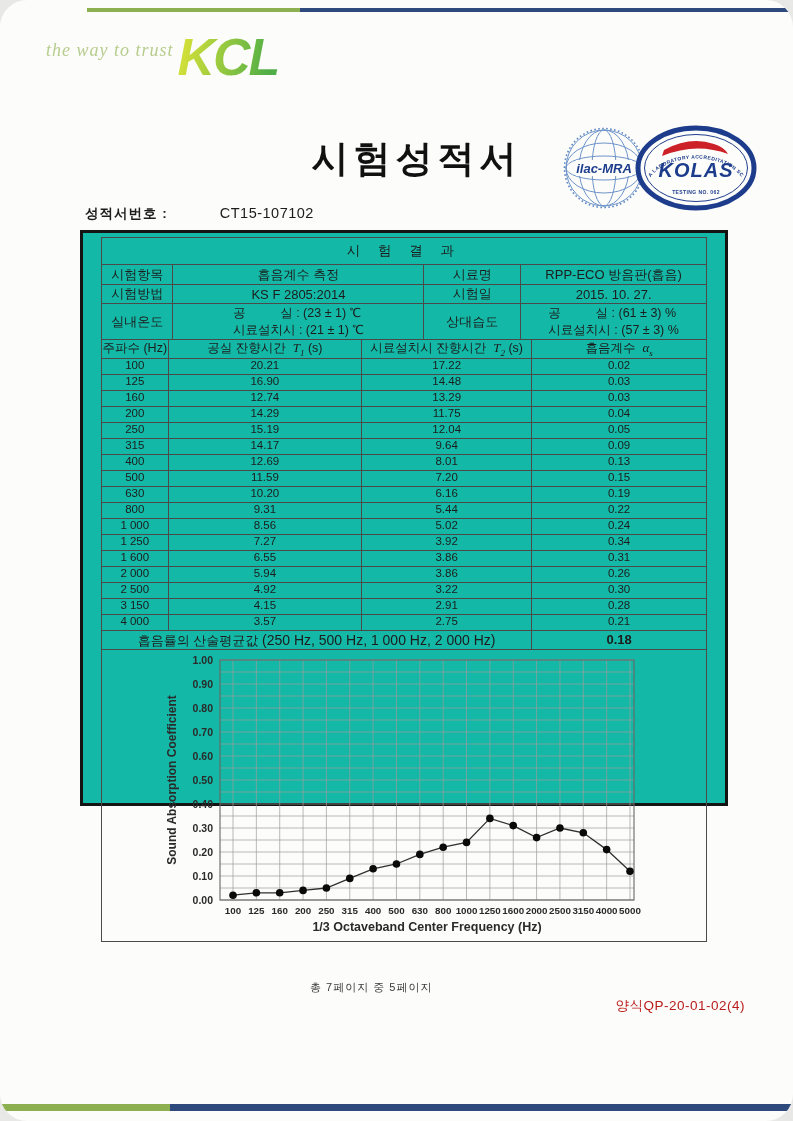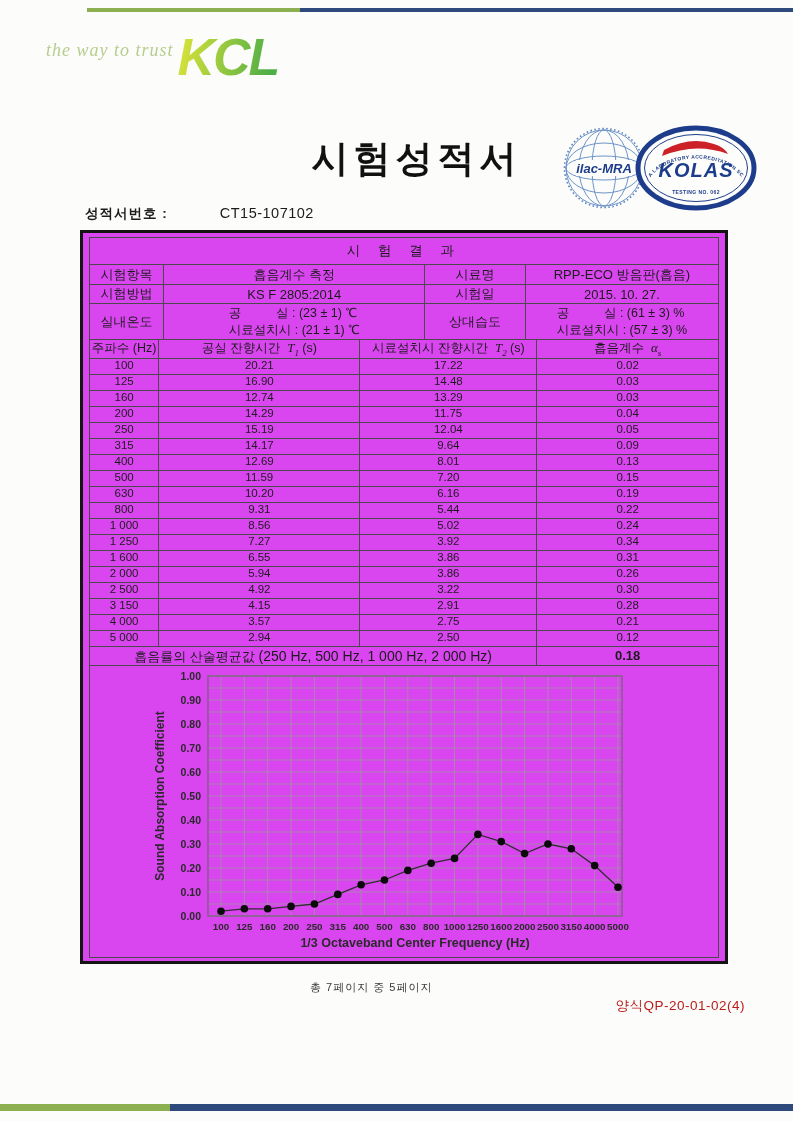--- a/index.html
+++ b/index.html
@@ -1,20 +1,20 @@
 <!DOCTYPE html>
 <html style="--accent_green: #8cb04f; --accent_navy: #2e4a7d; --logo_light_green: #b7cd8e; --logo_gradient_start: #cede3a; --logo_gradient_end: #4fae47; --badge_navy: #1d3d8c; --badge_red: #cc2127;"><head>
 <meta charset="utf-8">
 <style>
   * { margin:0; padding:0; box-sizing:border-box; }
   html,body { background:#e8e8e6; }
   body { font-family:"Liberation Sans", sans-serif; }
   .page {
     position:relative; width:793px; height:1121px; margin:0 auto;
-    background:#fcfcfa; overflow:hidden; color:#1c1c1c;
+    background:#fcfcfa; overflow:hidden; color:#1c1c1c;border-radius:27px;
   }
   
   .top-bar { position:absolute; top:8px; left:87px; right:0; height:4px; display:flex; }
   .top-bar .seg-green { width:213px; height:100%; background:var(--accent_green,#8cb04f); }
   .top-bar .seg-navy { flex:1; height:100%; background:var(--accent_navy,#2e4a7d); }
   .bottom-bar { position:absolute; top:1104px; left:0; right:0; height:7px; display:flex; }
   .bottom-bar .seg-green { width:170px; height:100%; background:var(--accent_green,#8cb04f); }
   .bottom-bar .seg-navy { flex:1; height:100%; background:var(--accent_navy,#2e4a7d); }
 
   
@@ -39,22 +39,22 @@
   .report-no .label { font-size:13.5px; font-weight:bold; letter-spacing:1px;margin-top:22px; }
   .report-no .value { font-size:14.5px; margin-left:52px; letter-spacing:0.5px; }
 
   .badges { position:absolute; left:558px; top:122px; }
   .ilac-text { font-size:13px; font-weight:bold; font-style:italic; fill:#1d3d8c; }
   .kolas-text { font-size:20px; font-weight:bold; font-style:italic; fill:#1d3d8c; letter-spacing:1px; }
   .kolas-tiny { font-size:5px; font-weight:bold; fill:#1d3d8c; letter-spacing:0.4px; }
 
   
   .frame {
-    position:absolute; left:80px; top:230px; width:648px; height:734px;
-    border:3px solid #141414; background:#d946ef; padding:4px 6px;
+    position:absolute; left:80px; top:230px; width:648px; height:576px;
+    border:3px solid #141414; background:#14b8a6; padding:4px 18px;
   }
   table { width:100%; border-collapse:collapse; table-layout:fixed; }
   td, th { border:1px solid #4a4a4a; text-align:center; vertical-align:middle; overflow:hidden; font-weight:normal; }
 
   .info-table .title-row td { height:27px; font-size:13.5px; letter-spacing:7px; }
   .info-table .r1 td { height:20px; }
   .info-table .r2 td { height:19px; }
   .info-table td { font-size:13px; }
   .info-table .two-line td { height:36px; }
   .ln { display:block; white-space:pre; font-size:12.5px; line-height:1.35; }
@@ -269,26 +269,20 @@
             <td>3 150</td>
             <td>4.15</td>
             <td>2.91</td>
             <td>0.28</td>
           </tr>
           <tr>
             <td>4 000</td>
             <td>3.57</td>
             <td>2.75</td>
             <td>0.21</td>
-          </tr>
-          <tr>
-            <td>5 000</td>
-            <td>2.94</td>
-            <td>2.50</td>
-            <td>0.12</td>
           </tr>
         </tbody>
       <tbody>
         <tr class="avg-row">
           <td colspan="3">
             <span>흡음률의 산술평균값</span>
             <span class="avg-note">(250 Hz, 500 Hz, 1 000 Hz, 2 000 Hz)</span>
           </td>
           <td class="avg-val">0.18</td>
         </tr>

